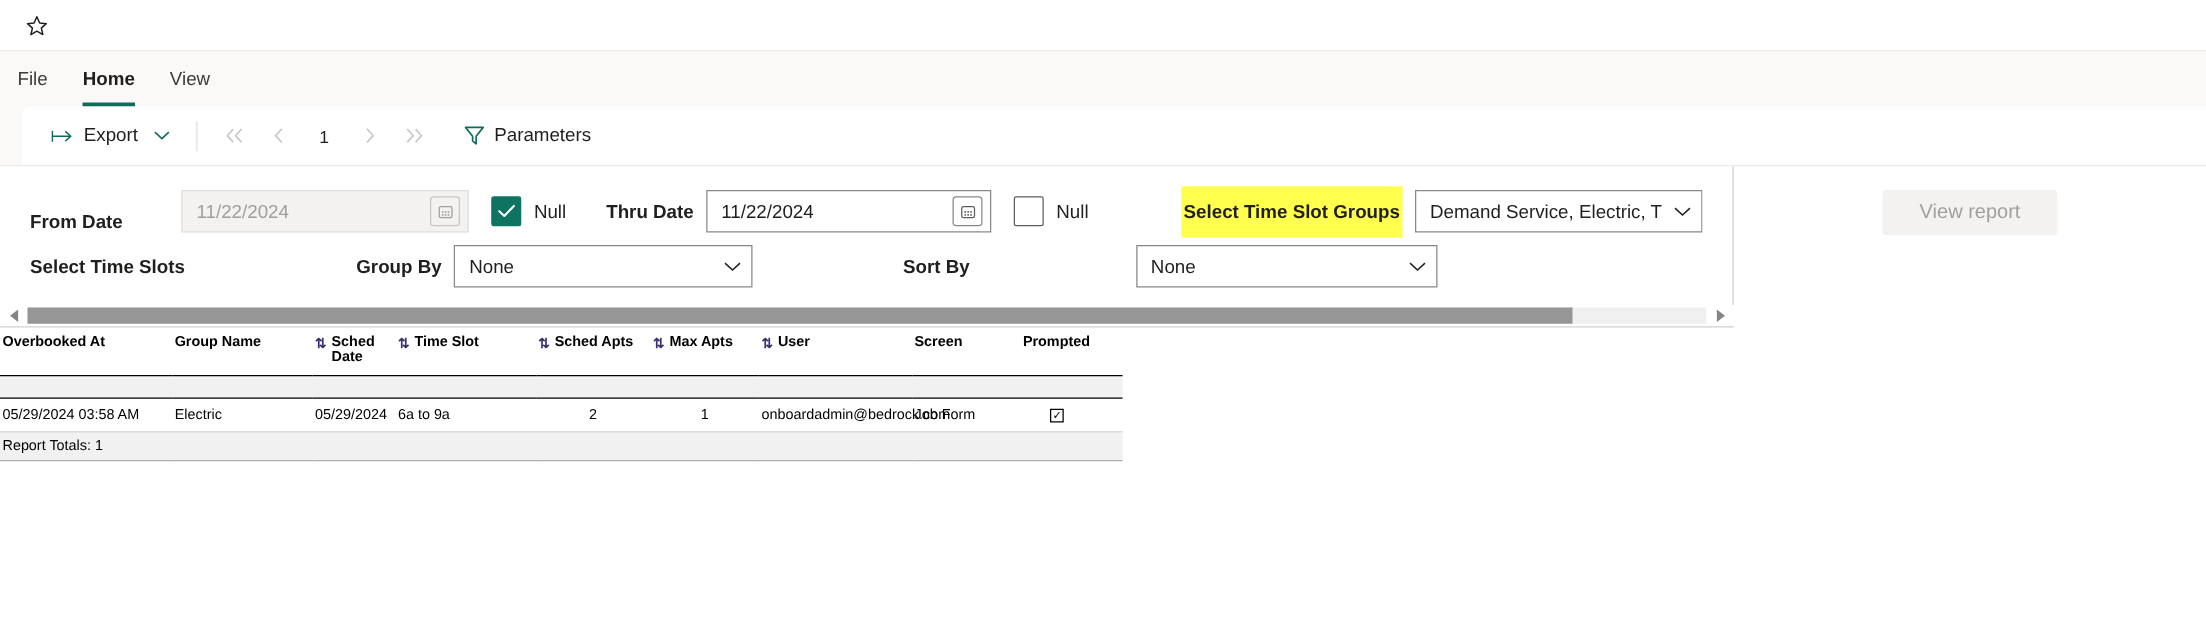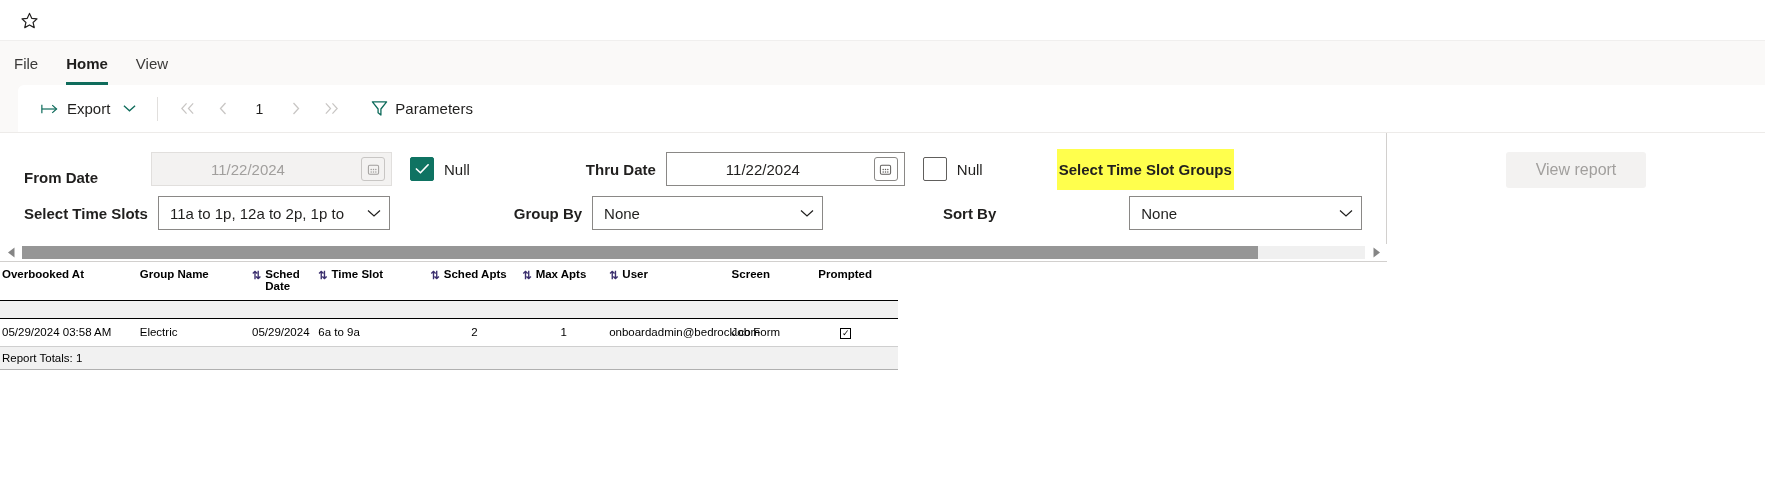--- a/index.html
+++ b/index.html
@@ -141,21 +141,21 @@
     align-items: center;
     padding: 0 6px 0 11px;
     font-size: 15px;
     color: #201f1e;
   }
   .txtbox.disabled {
     background: #f3f2f1;
     border-color: #e1dfdd;
     color: #a19f9d;
   }
-  .txtbox .val { flex: 1 1 auto; margin-left: 48px; }
+  .txtbox .val { flex: 1 1 auto; }
   .cal-btn {
     width: 24px; height: 24px;
     border: 1px solid #8a8886;
     border-radius: 3px;
     display: flex; align-items: center; justify-content: center;
     background: #ffffff;
     cursor: pointer;
   }
   .txtbox.disabled .cal-btn { border-color: #c8c6c4; background: #f3f2f1; }
 
@@ -411,53 +411,53 @@
       </div>
       <div class="cell" style="margin-left:18px;">
         <div class="chk checked">
           <svg width="15" height="12" viewBox="0 0 16 12" fill="none" stroke="#ffffff" stroke-width="1.8" stroke-linecap="round" stroke-linejoin="round">
             <polyline points="1.5,6 5.8,10 14,1.5"></polyline>
           </svg>
         </div>
         <span class="chk-label">Null</span>
       </div>
 
-      <span class="p-label" style="margin-left:116px;">Thru Date</span>
+      <span class="p-label" style="margin-left:32px;">Thru Date</span>
       <div class="txtbox" style="width:239px;">
         <span class="val">11/22/2024</span>
         <span class="cal-btn">
           <svg width="13" height="13" viewBox="0 0 14 14" fill="none" stroke="#605e5c" stroke-width="1.1">
             <rect x="1.5" y="2.5" width="11" height="9.5" rx="1.5"></rect>
             <circle cx="4.5" cy="7" r="0.8" fill="#605e5c" stroke="none"></circle>
             <circle cx="7" cy="7" r="0.8" fill="#605e5c" stroke="none"></circle>
             <circle cx="9.5" cy="7" r="0.8" fill="#605e5c" stroke="none"></circle>
             <circle cx="4.5" cy="9.6" r="0.8" fill="#605e5c" stroke="none"></circle>
             <circle cx="7" cy="9.6" r="0.8" fill="#605e5c" stroke="none"></circle>
             <circle cx="9.5" cy="9.6" r="0.8" fill="#605e5c" stroke="none"></circle>
           </svg>
         </span>
       </div>
       <div class="cell" style="margin-left:18px;">
         <div class="chk"></div>
         <span class="chk-label">Null</span>
       </div>
 
       <span class="p-label hl" style="margin-left:74px;">Select Time Slot Groups</span>
-    </div>
-
-    <div class="param-row">
-      <span class="p-label" style="width:127px;">Select Time Slots</span>
-      <div class="combo" style="width:240px;">
-        <span class="cval">11a to 1p, 12a to 2p, 1p to</span>
+      <div class="combo" style="width:241px;">
+        <span class="cval">Demand Service, Electric, T</span>
         <span class="chev">
           <svg width="14" height="9" viewBox="0 0 14 9" fill="none" stroke="#201f1e" stroke-width="1.2">
             <polyline points="1,1.5 7,7 13,1.5"></polyline>
           </svg>
         </span>
       </div>
+    </div>
+
+    <div class="param-row">
+      <span class="p-label" style="width:127px;">Select Time Slots</span>
 
       <span class="p-label" style="margin-left:124px;">Group By</span>
       <div class="combo" style="width:239px;">
         <span class="cval">None</span>
         <span class="chev">
           <svg width="14" height="9" viewBox="0 0 14 9" fill="none" stroke="#201f1e" stroke-width="1.2">
             <polyline points="1,1.5 7,7 13,1.5"></polyline>
           </svg>
         </span>
       </div>

